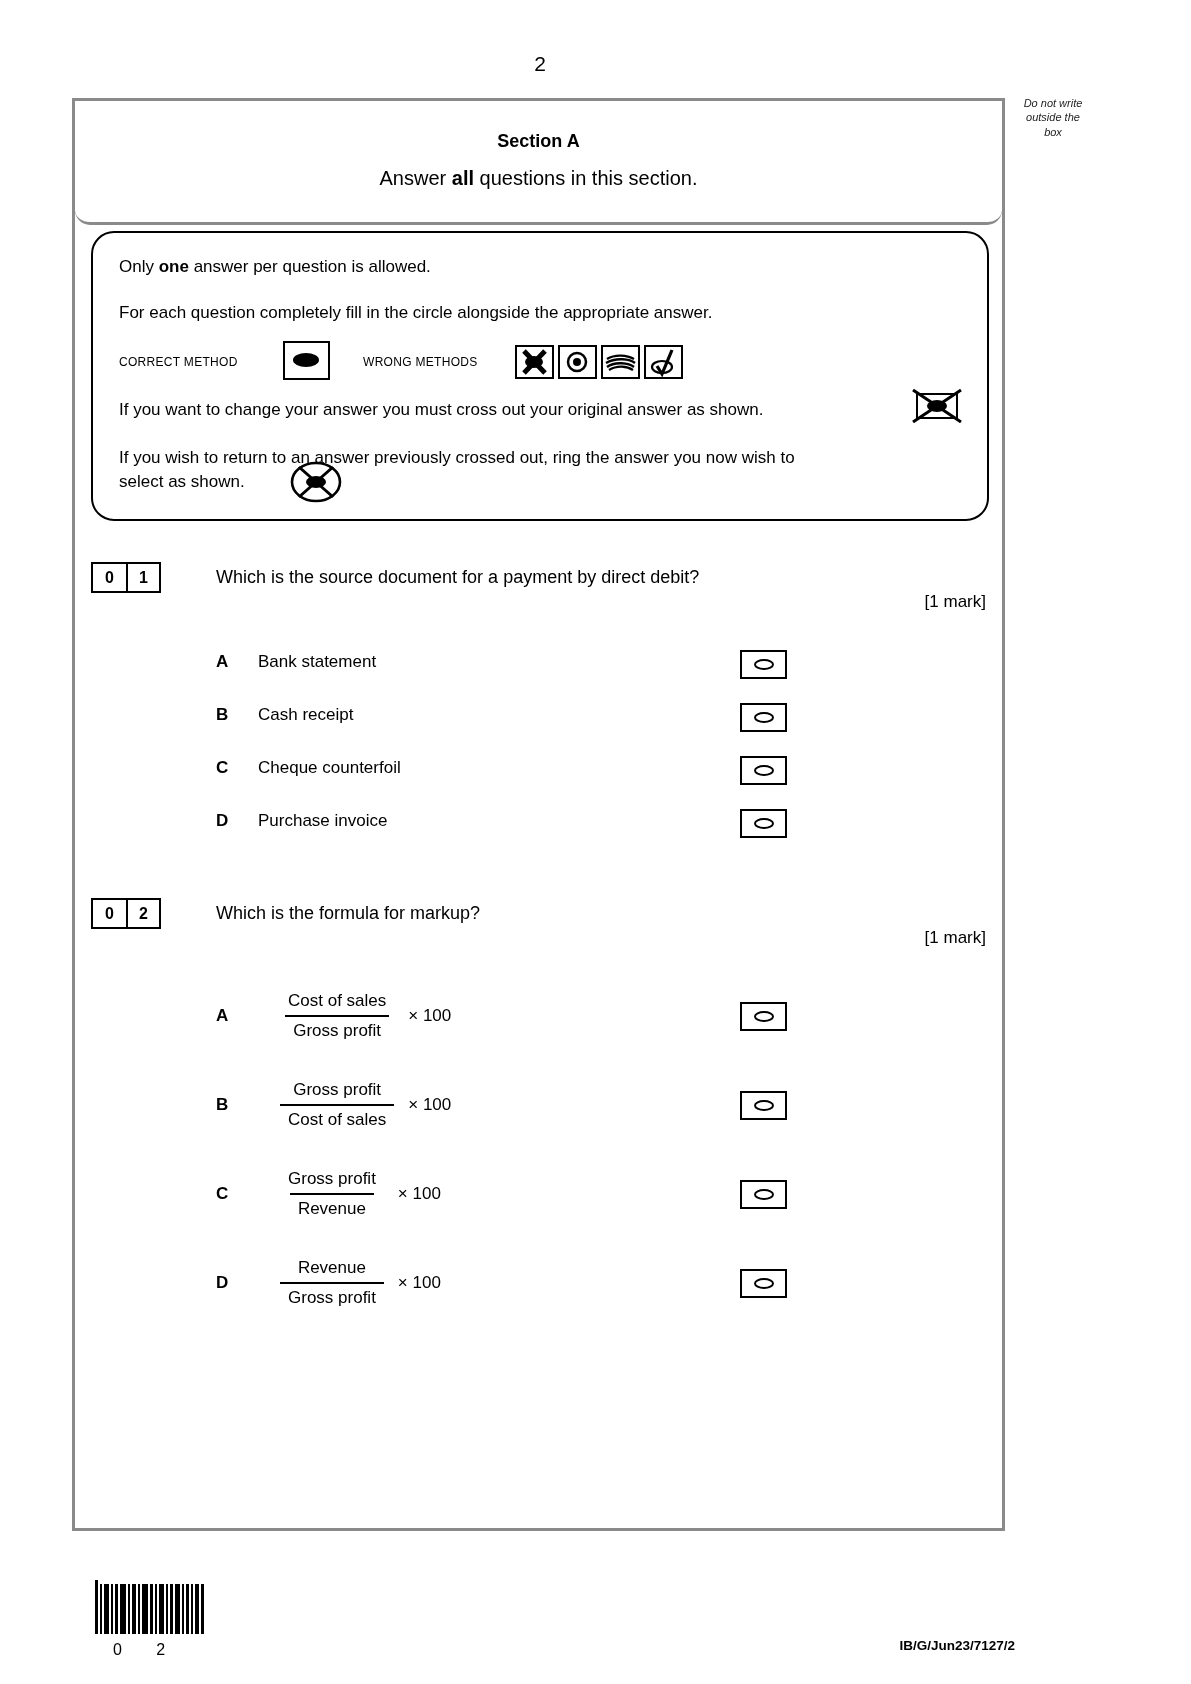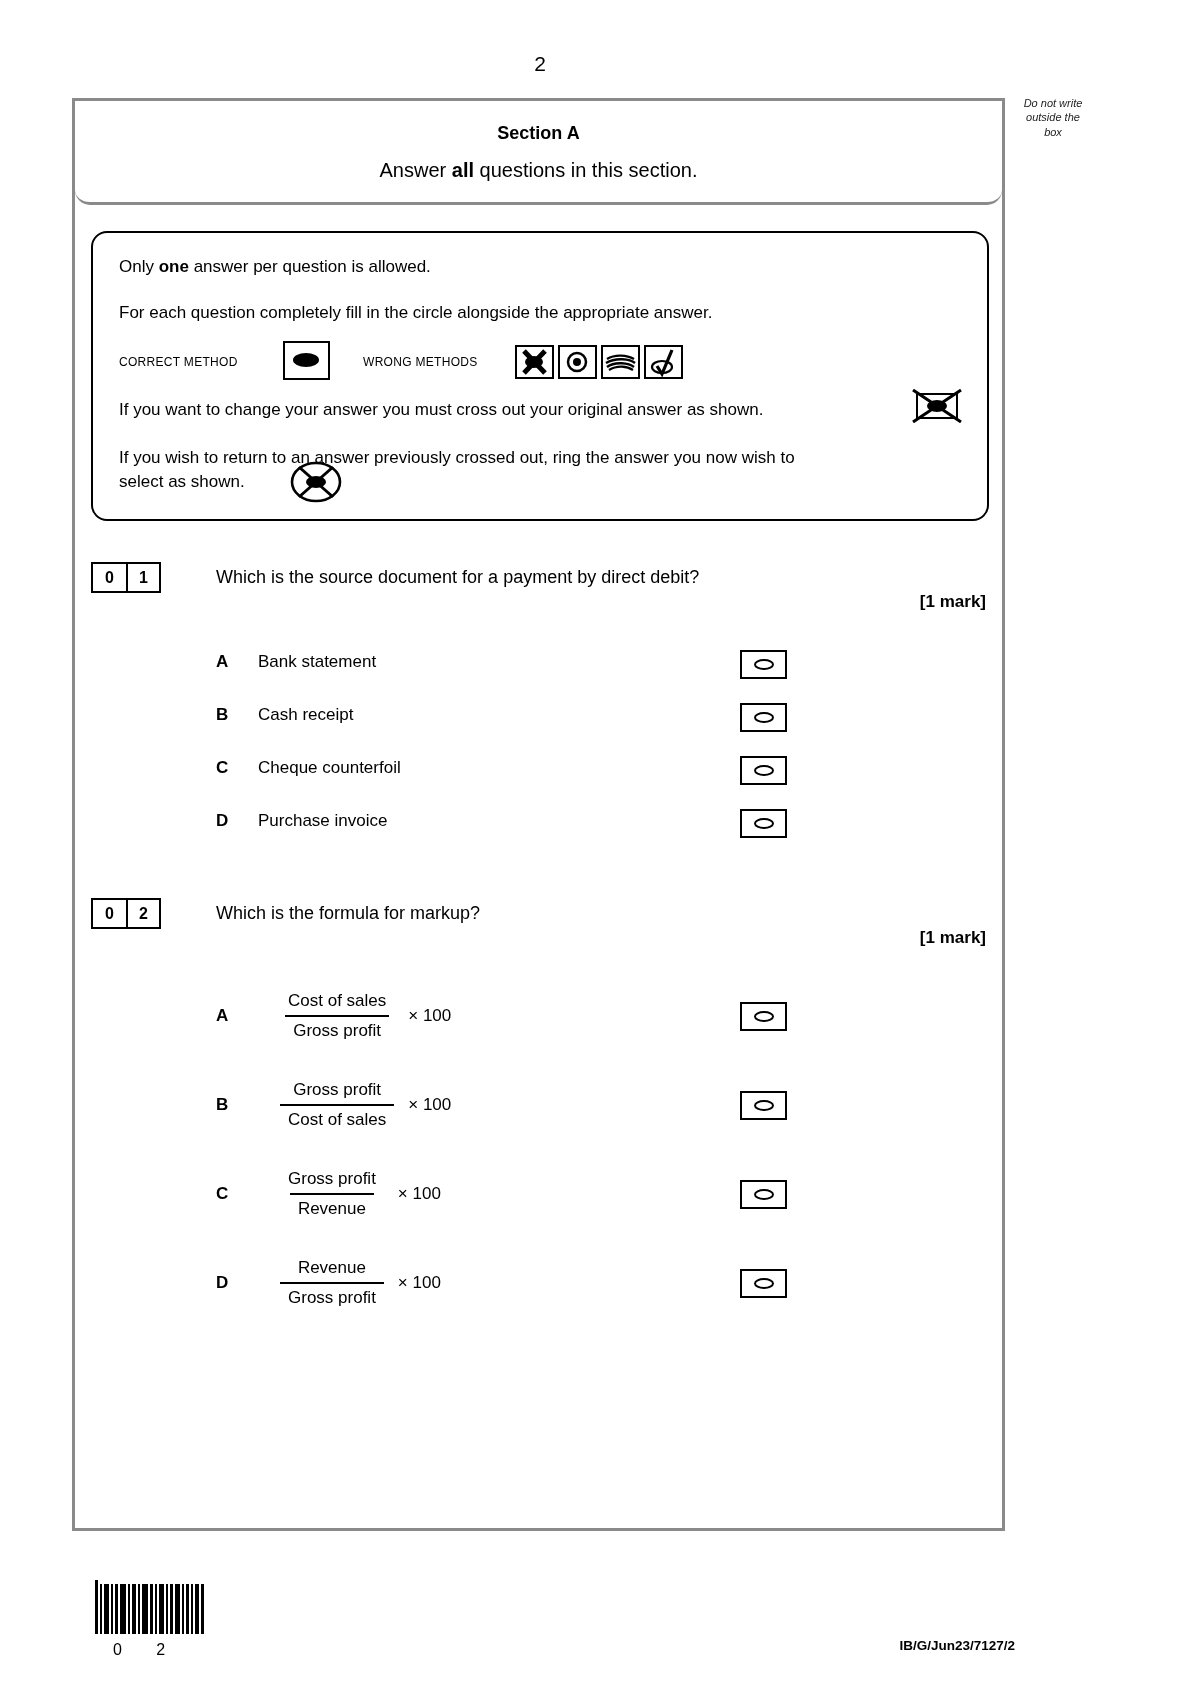--- a/index.html
+++ b/index.html
@@ -29,40 +29,40 @@
   }
   .main-box {
     position: absolute;
     left: 72px; top: 98px;
     width: 933px; height: 1433px;
     border: 3px solid #8a8a8a;
     background: #fff;
   }
   .section-header {
     position: absolute;
-    left: 0; top: 0; width: 100%; height: 104px;
+    left: 0; top: 8px; width: 100%; height: 116px;
     border-bottom: 3px solid #8a8a8a;
     border-radius: 15px;
   }
   .section-title {
     position: absolute; top: 22px; width: 100%;
     text-align: center;
     font-size: 18px; font-weight: bold;
   }
   .section-sub {
     position: absolute; top: 58px; width: 100%;
     text-align: center;
     font-size: 20px;
   }
   .instruction-box {
     position: absolute;
     left: 16px; top: 130px;
     width: 898px; height: 290px;
     border: 2px solid #000;
-    border-radius: 16px;
+    border-radius: 23px;
     background: #fff;
   }
   .ib-line { position: absolute; left: 26px; font-size: 17px; white-space: nowrap; }
   .ib-line1 { top: 24px; }
   .ib-line2 { top: 70px; }
   .method-label {
     position: absolute;
     font-size: 12px;
     letter-spacing: 0.3px;
   }
@@ -99,21 +99,21 @@
   }
   .qnum-cell + .qnum-cell { border-left: 2px solid #000; }
   .q1-num { top: 461px; }
   .q2-num { top: 797px; }
   .q-text { position: absolute; left: 141px; font-size: 18px; }
   .q1-text { top: 466px; }
   .q2-text { top: 802px; }
   .q-marks {
     position: absolute;
     right: 16px;
-    font-size: 17px; font-weight: bold; padding-left: 8px;
+    font-size: 17px; font-weight: normal; padding-left: 8px;
   }
   .q1-marks { top: 491px; }
   .q2-marks { top: 827px; }
   .opt-row {
     position: absolute;
     left: 141px;
     display: flex;
     align-items: center;
     font-size: 17px;
   }

